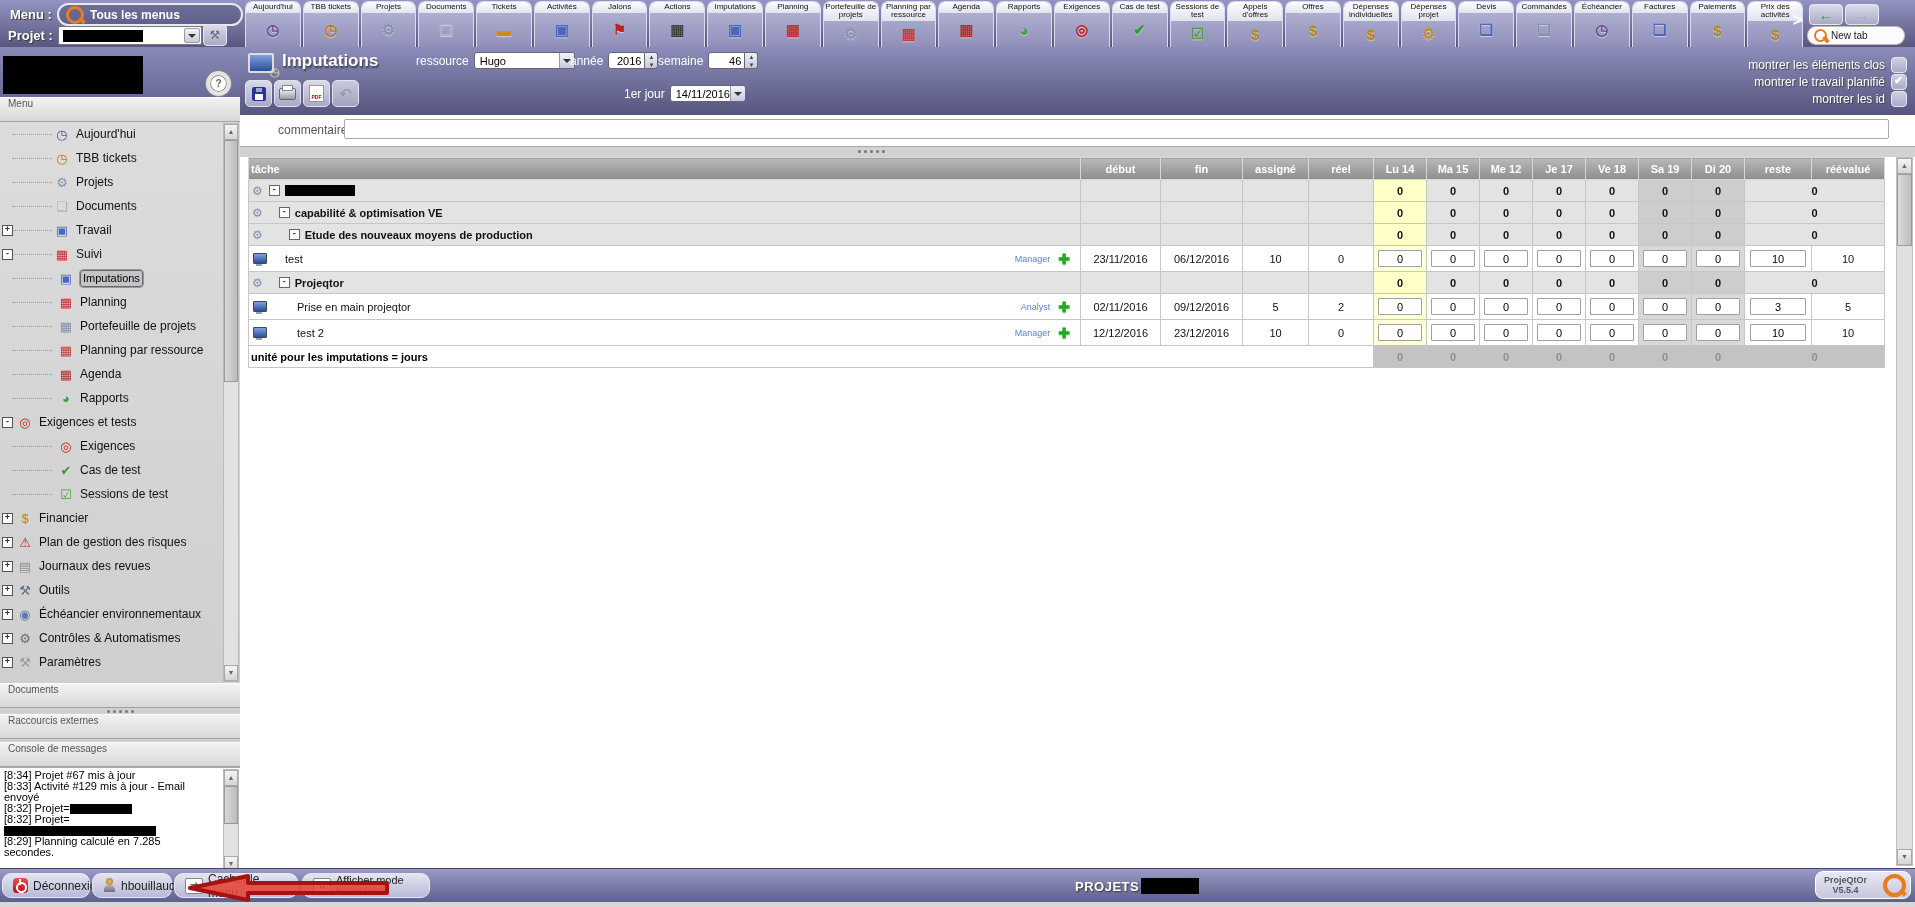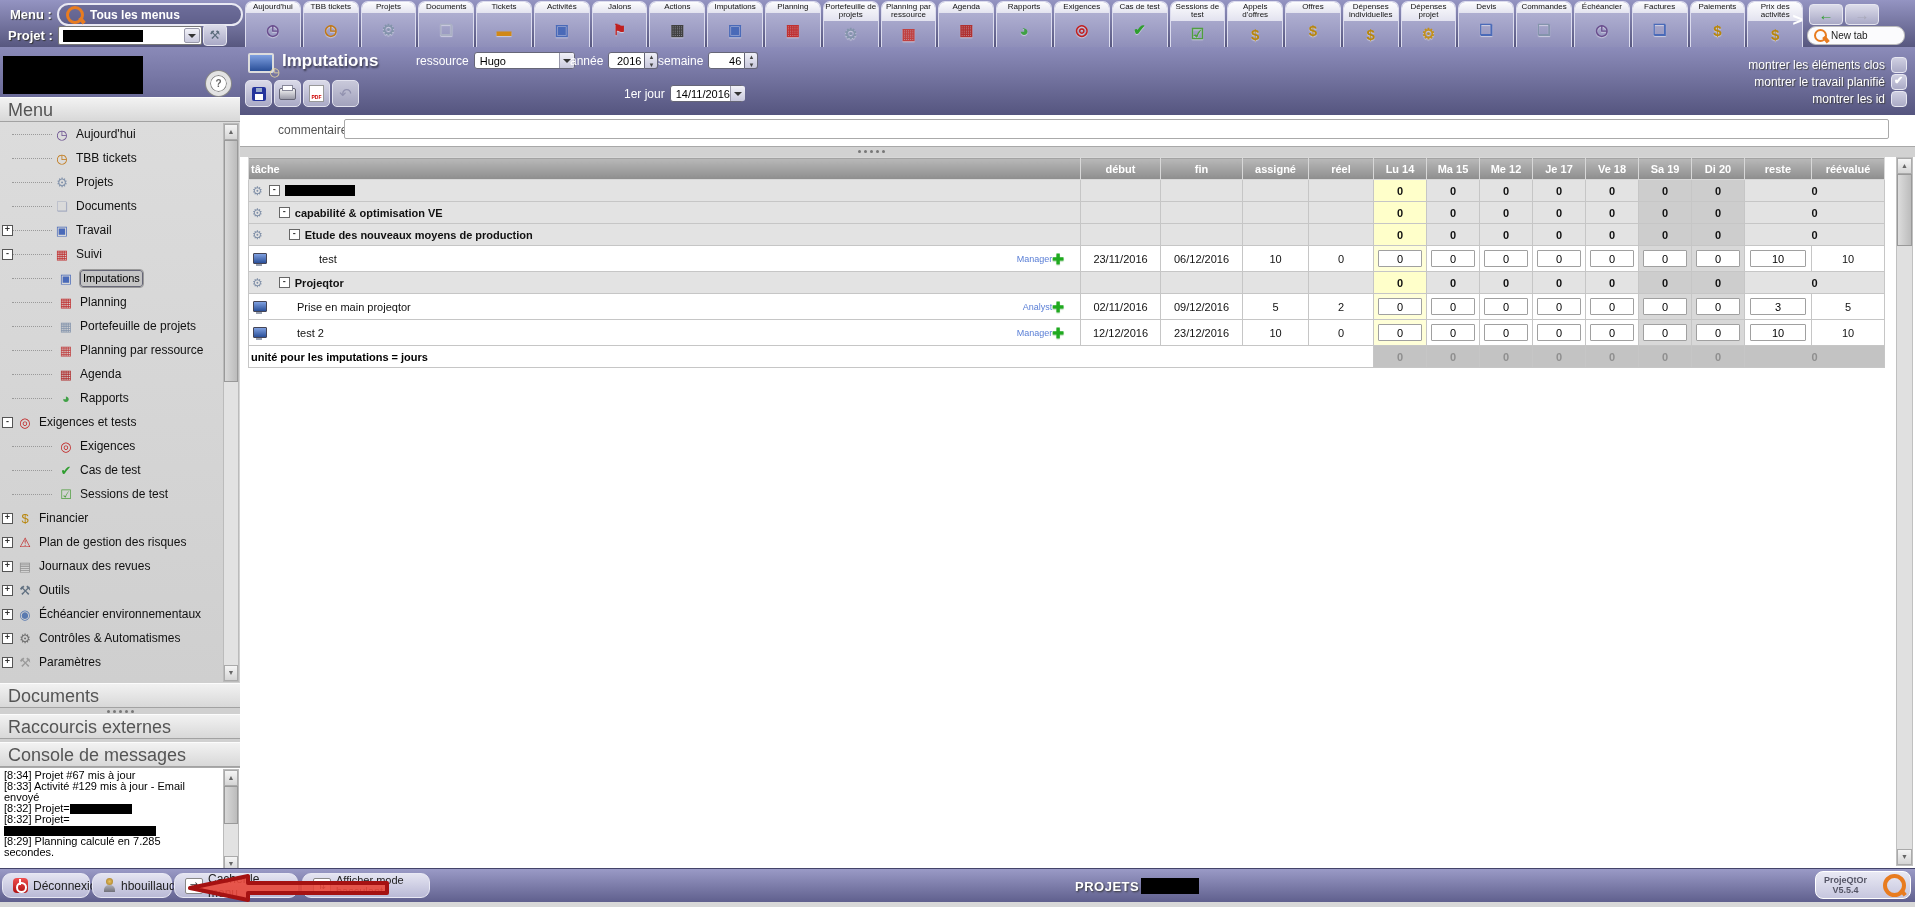--- a/index.html
+++ b/index.html
@@ -42,21 +42,21 @@
   .qring.tiny{width:9px;height:9px;border-width:2px}
 
   
   .sidebar{position:absolute;left:0;top:47px;width:240px;height:821px;background:#d6d6d6;border-right:1px solid #9a9a9a}
   .logo{height:50px;background:linear-gradient(#8a8ab8,#6a6a98);position:relative}
   .lbox{position:absolute;left:3px;top:9px;width:140px;height:38px}
   .helpring{position:absolute;right:9px;top:24px;width:17px;height:17px;border-radius:50%;
        border:4px solid #e3e3e3;box-shadow:0 0 0 1px #888, inset 0 0 0 1px #888;background:#fff;
        display:flex;align-items:center;justify-content:center;font-size:10px;font-weight:bold;color:#666}
   .sec-hdr{height:23px;background:linear-gradient(#f2f2f2,#d8d8d8);border-top:1px solid #fcfcfc;
-       border-bottom:1px solid #a2a2a2;color:#555;font-size:18px;display:flex;align-items:flex-end;padding-left:8px}
+       border-bottom:1px solid #a2a2a2;color:#555;font-size:10px;display:flex;align-items:flex-start;padding-left:8px}
   .menu-list{position:relative;height:561px;background:linear-gradient(#dcdcdc,#cfcfcf);overflow:hidden}
   .mi{height:24px;display:flex;align-items:center;font-size:12px;color:#111;position:relative}
   .mi .exp{position:absolute;left:2px;top:7px;width:9px;height:9px;border:1px solid #555;background:#fff;
        font-size:9px;line-height:7px;text-align:center;font-weight:bold;color:#333}
   .mi .ico{width:18px;text-align:center;font-size:13px;margin-right:5px;flex:none}
   .mi.ind0 .ico{margin-left:16px}
   .mi.ind1 .ico{margin-left:53px}
   .mi.ind2 .ico{margin-left:57px}
   .mi.ind1::before,.mi.ind2::before{content:"";position:absolute;left:12px;width:40px;top:12px;border-top:1px dotted #9a9a9a}
   .milab.sel{background:#c4c4c4;outline:1px solid #999;padding:0 2px}
@@ -144,21 +144,21 @@
   .tcell{text-align:left !important}
   .tflex{display:flex;align-items:center;height:100%;position:relative}
   .gear{font-size:12px;color:#8090a8;margin-left:1px;flex:none;font-weight:normal}
   .tminus{width:9px;height:9px;border:1px solid #666;background:#fff;font-size:9px;line-height:7px;
        text-align:center;color:#333;flex:none;font-weight:bold}
   .glab{margin-left:5px;font-weight:bold}
   .pcico{width:12px;height:9px;border:1px solid #445;background:linear-gradient(#7fa0e0,#2a4f98);
        border-radius:1px;position:relative;flex:none;margin-left:2px}
   .pcico::after{content:"";position:absolute;left:2px;bottom:-3px;width:6px;height:2px;background:#98a0b0}
   .tlab{font-weight:normal}
-  .rolewrap{position:absolute;right:14px;top:0;display:flex;align-items:center;gap:0;height:100%}
+  .rolewrap{position:absolute;right:8px;top:0;display:flex;align-items:center;gap:8px;height:100%}
   .role{font-size:9px;color:#5a7fd6;font-weight:normal}
   .plus{font-size:14px;color:#1faa1f;text-shadow:0 1px 1px #9c9;line-height:14px;font-weight:bold}
   .dinp{width:42px;height:15px;border:1px solid #a0a0a0;border-radius:1px;text-align:center;
        font-size:11px;font-family:inherit;background:#fff;padding:0}
   .rinp{width:54px}
   .tredact{width:70px;height:11px;margin-left:5px}
   .vscroll{position:absolute;right:2px;top:0;bottom:2px;width:15px;background:#e0e0e0;border:1px solid #c0c0c0}
 
   
   .bottombar{position:absolute;left:0;top:868px;width:1915px;height:34px;
@@ -668,21 +668,21 @@
             <td class="day">0</td>
             <td class="day">0</td>
             <td class="day wkend">0</td>
             <td class="day wkend">0</td>
             <td colspan="2">0</td>
           </tr>
           <tr class="tsk">
             <td class="tcell">
               <div class="tflex">
                 <span class="pcico"></span>
-                <span class="tlab" style="margin-left: 52px;">test</span>
+                <span class="tlab" style="margin-left: 18px;">test</span>
                 <span class="rolewrap">
                   <span class="role">Manager</span>
                   <span class="plus">✚</span>
                 </span>
               </div>
             </td>
             <td>23/11/2016</td>
             <td>06/12/2016</td>
             <td>10</td>
             <td>0</td>

